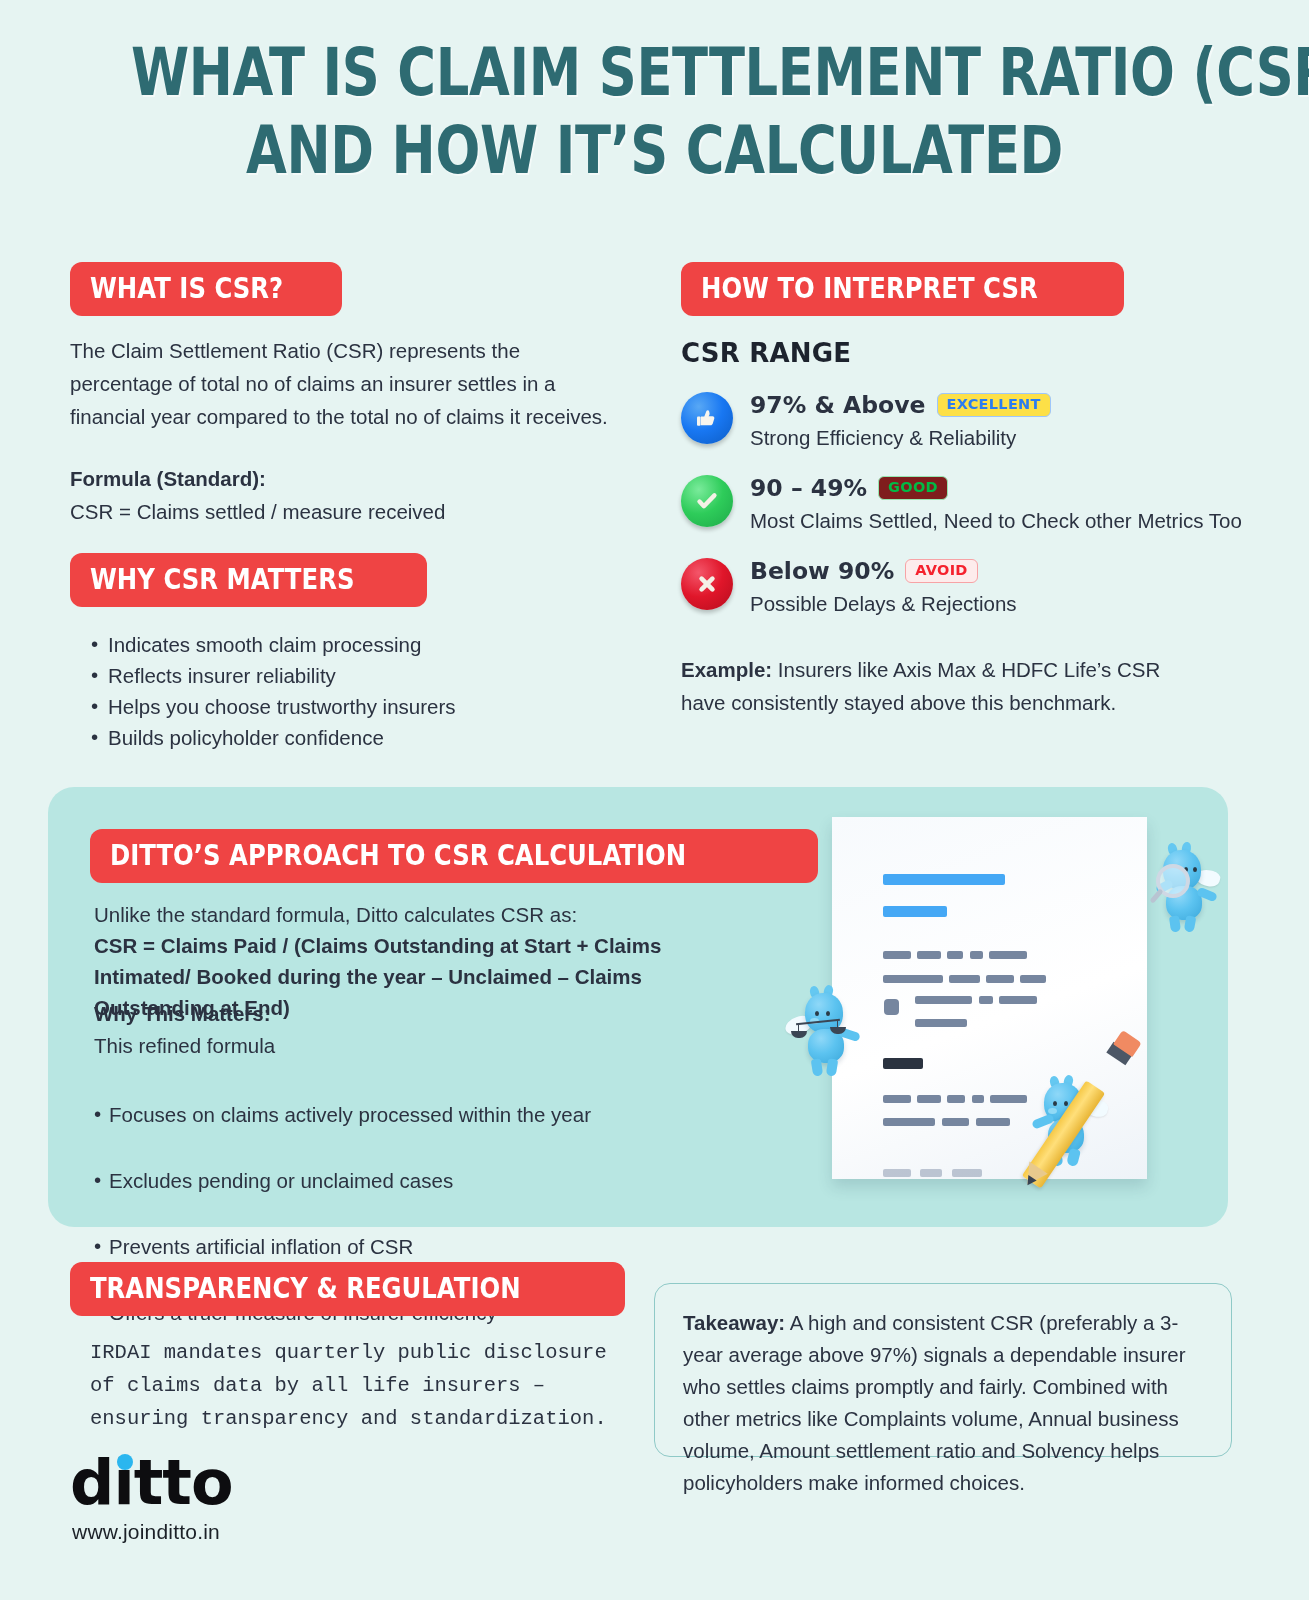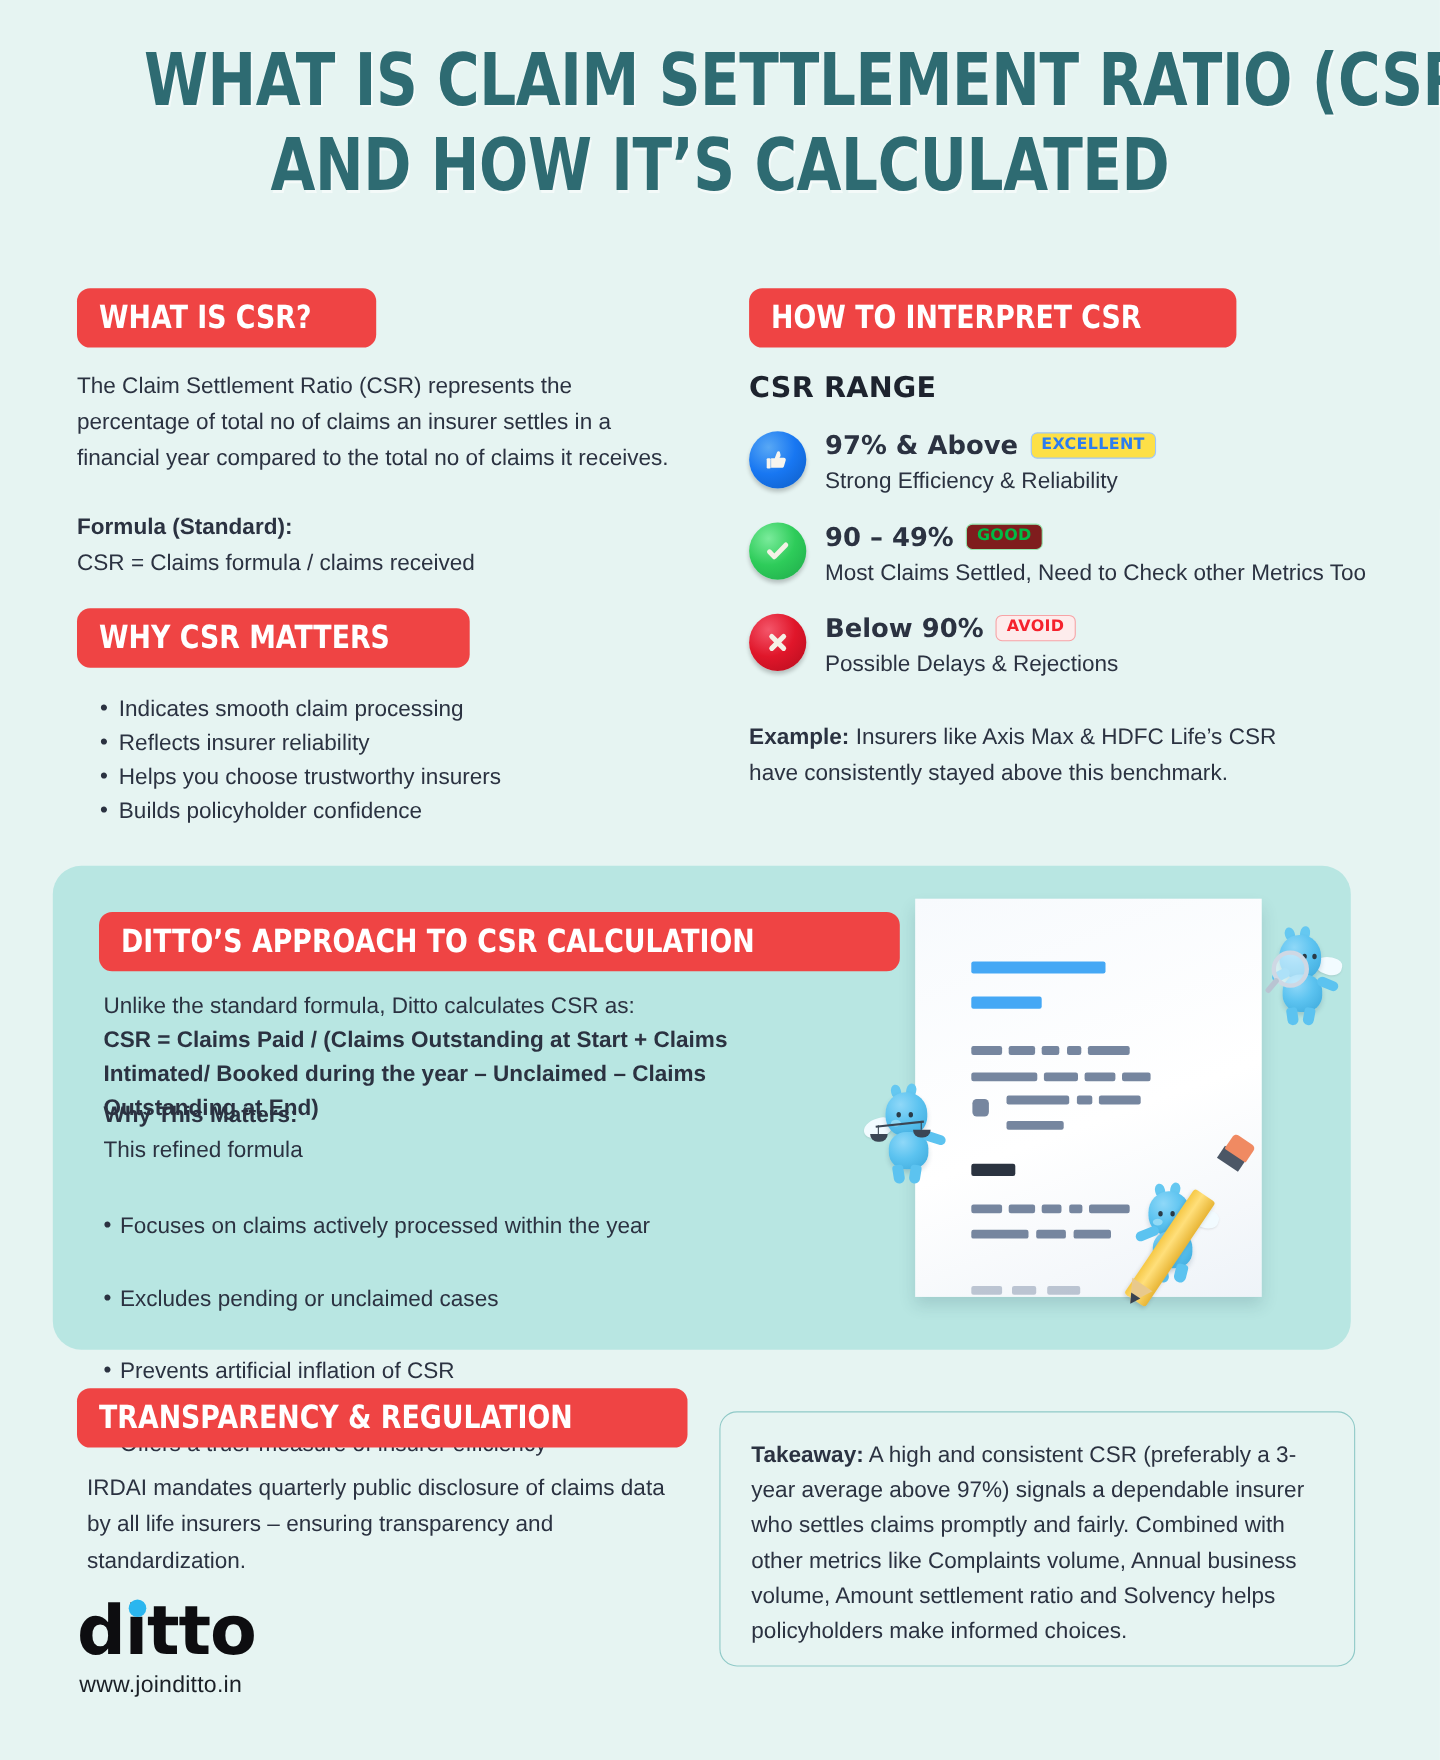--- a/index.html
+++ b/index.html
@@ -304,26 +304,26 @@
     transform: rotate(40deg);
     left: 2px; top: 46px;
   }
   
   .scale-beam { position:absolute; background:#3b4654; height:2px; }
   .scale-pan { position:absolute; width:16px; height:7px; background:#3b4654; border-radius: 0 0 9px 9px; }
   .scale-string { position:absolute; width:1px; height:8px; background:#3b4654; }
 
   
   #transparency-section { position: absolute; left: 70px; top: 1262px; width: 580px; }
-  #transparency-body { margin-top: 20px; margin-left: 9px; width: 540px; }
+  #transparency-body { margin-top: 20px; margin-left: 20px; width: 540px; font-family: Liberation Mono, monospace; }
 
   #takeaway-box {
     position: absolute;
     left: 654px; top: 1283px;
-    width: 578px; height: 232px;
+    width: 578px; height: 174px;
     border: 1.6px solid #8fc9c7;
     border-radius: 16px;
     box-sizing: border-box;
   }
   #takeaway-text {
     position: absolute;
     left: 28px; top: 23px;
     width: 516px;
     font-size: 20.5px;
     line-height: 32px;
@@ -366,21 +366,21 @@
   <div class="title-wrap">
     <div class="title-line">WHAT IS CLAIM SETTLEMENT RATIO (CSR)</div>
     <div class="title-line">AND HOW IT’S CALCULATED</div>
   </div>
 
   <div id="what-is-csr-section">
     <div class="pill"><span class="pt">WHAT IS CSR?</span></div>
     <div id="what-is-csr-body" class="body-txt">The Claim Settlement Ratio (CSR) represents the percentage of total no of claims an insurer settles in a financial year compared to the total no of claims it receives.</div>
     <div id="formula-block">
       <div class="body-txt bold">Formula (Standard):</div>
-      <div class="body-txt">CSR = Claims formula / claims received</div>
+      <div class="body-txt">CSR = Claims settled / measure received</div>
     </div>
   </div>
 
   <div id="why-csr-section">
     <div class="pill"><span class="pt">WHY CSR MATTERS</span></div>
     <ul id="why-csr-list" class="bullets">
       <li>Indicates smooth claim processing</li>
       <li>Reflects insurer reliability</li>
       <li>Helps you choose trustworthy insurers</li>
       <li>Builds policyholder confidence</li>

